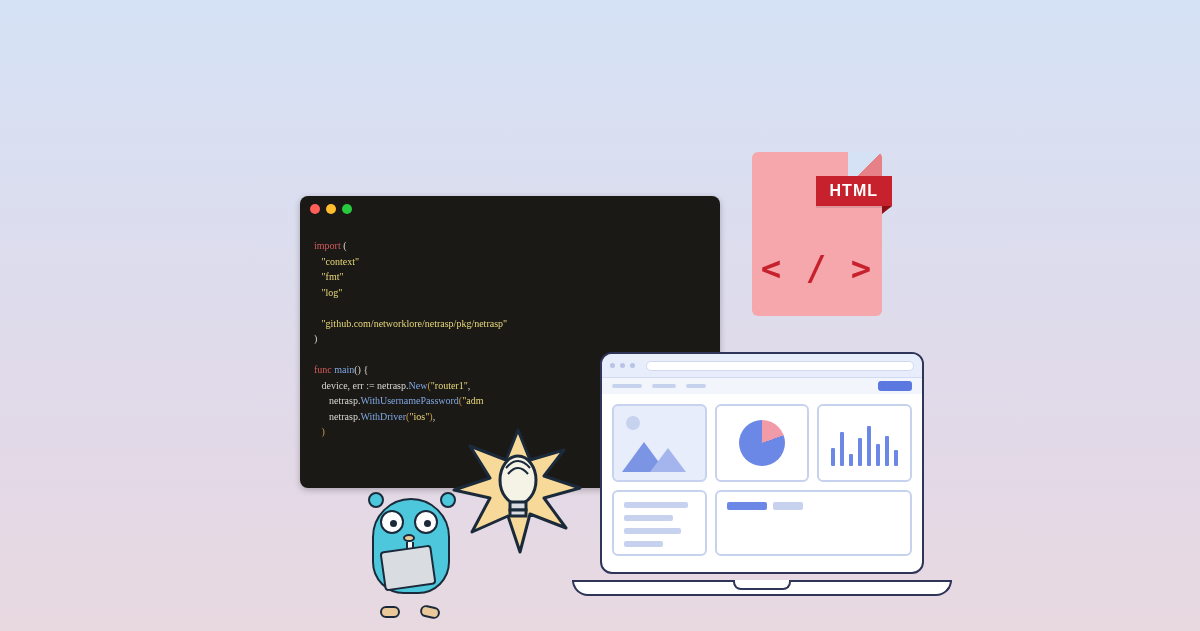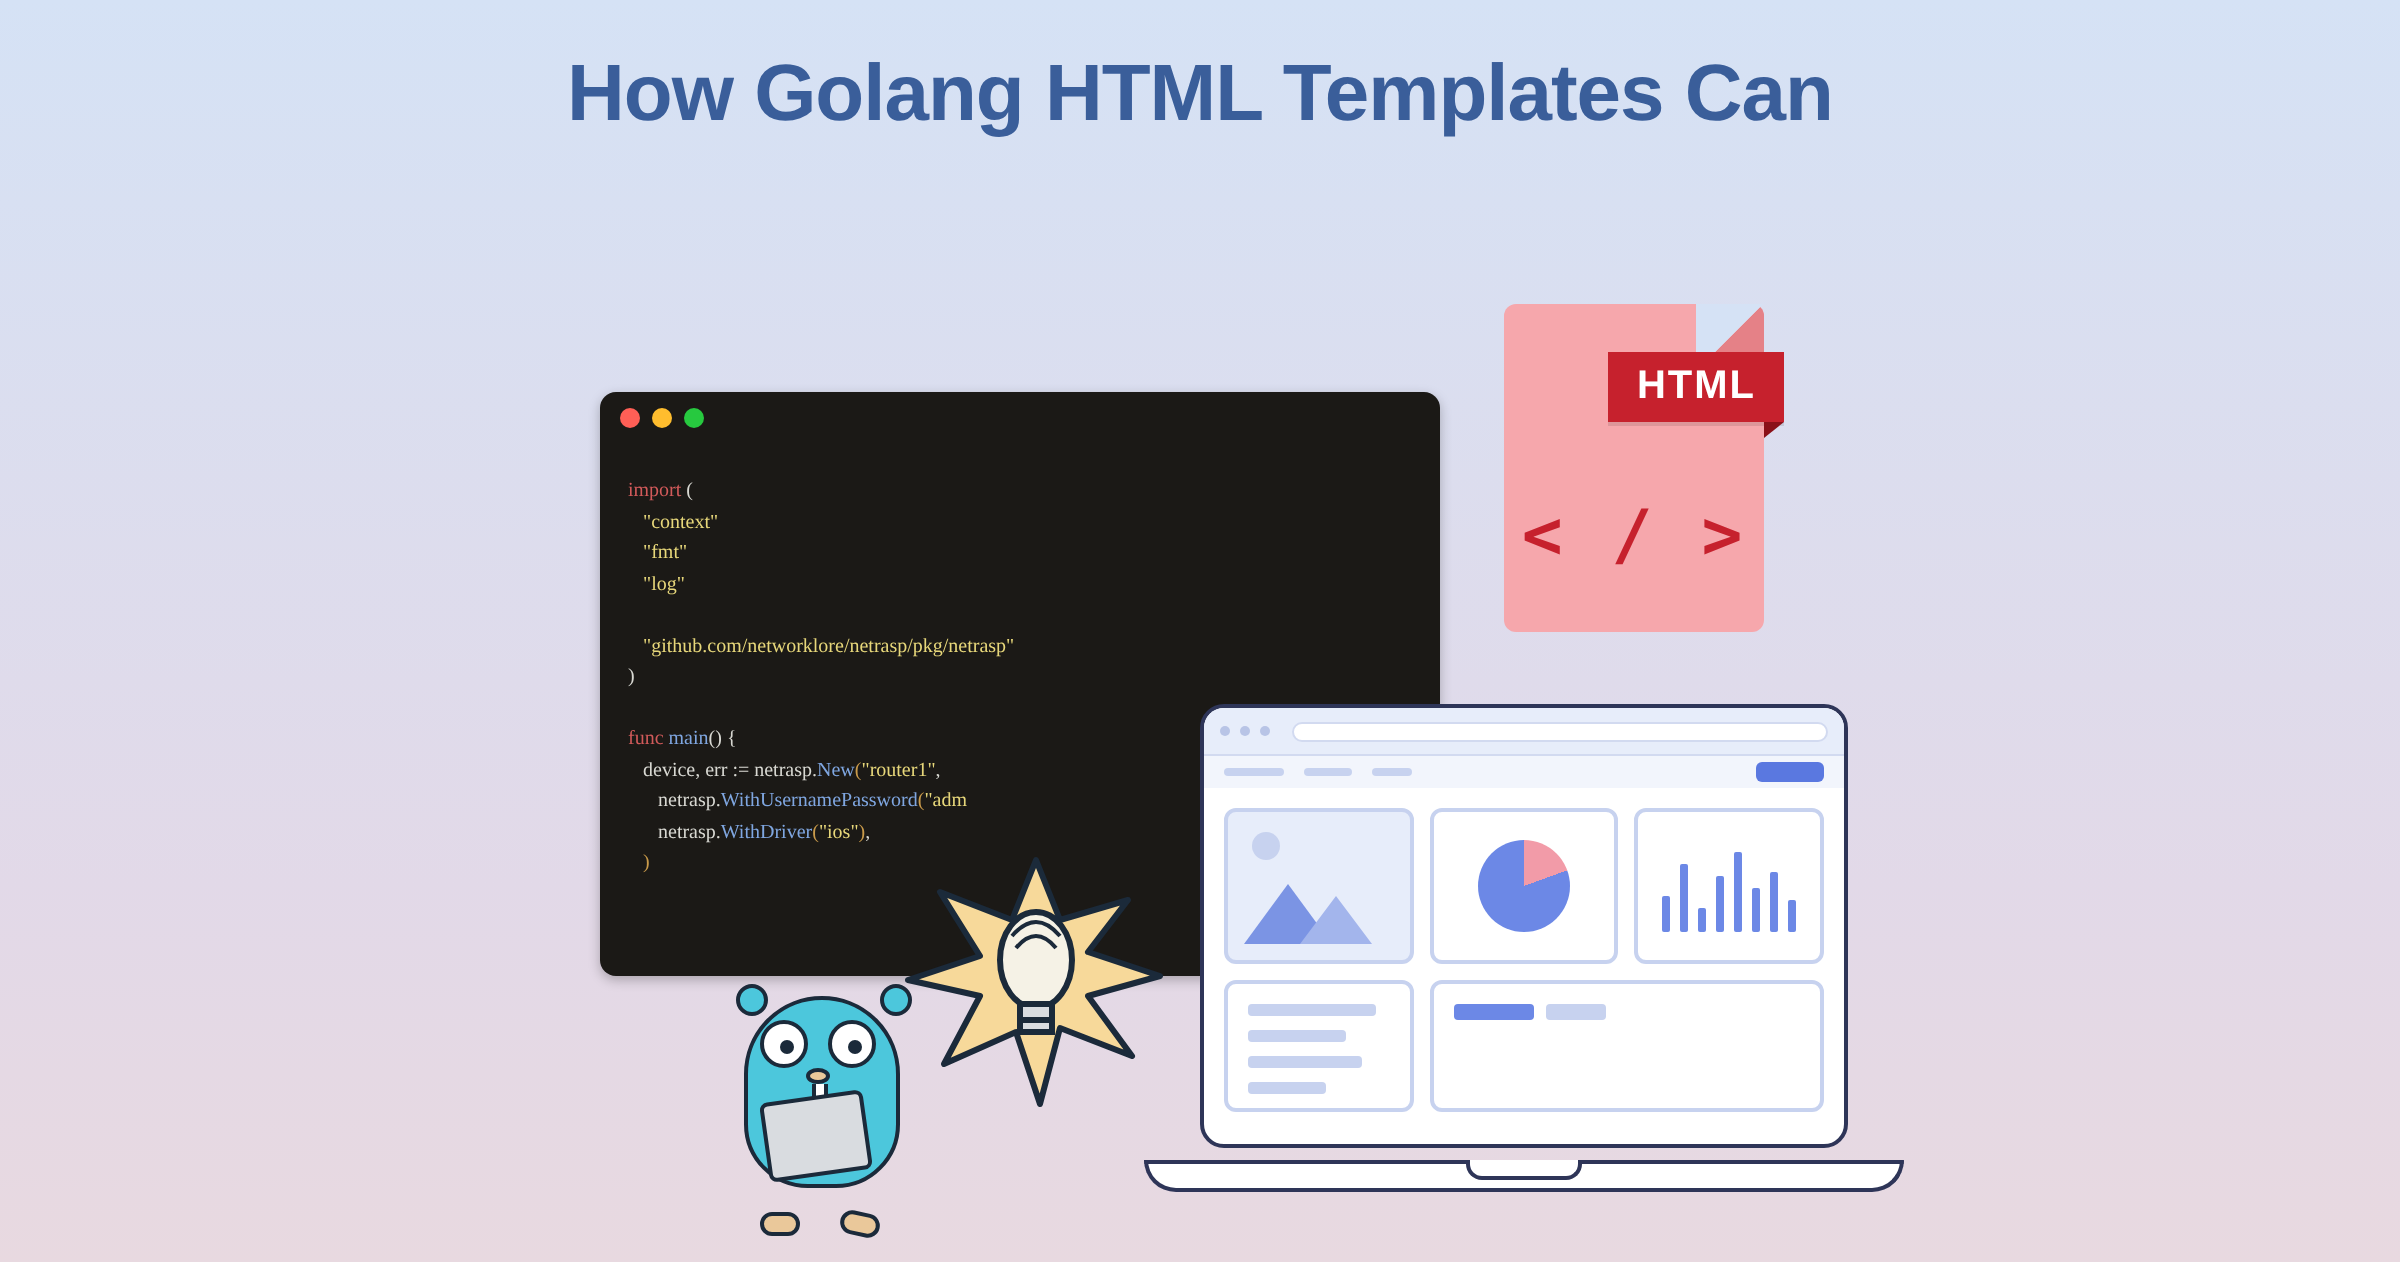--- a/index.html
+++ b/index.html
@@ -91,21 +91,21 @@
     width: 34px; height: 34px;
     background: linear-gradient(135deg, #d5e2f5 49%, transparent 50%);
   }
   .html-label {
     position: absolute;
     right: -10px;
     top: 24px;
     background: #c6212d;
     color: #fff;
     font-weight: 800;
-    font-size: 20px;
+    font-size: 16px;
     letter-spacing: 1px;
     padding: 6px 14px;
     box-shadow: 0 2px 0 rgba(0,0,0,0.1);
   }
   .html-label::after {
     content: "";
     position: absolute;
     right: 0;
     bottom: -8px;
     border-top: 8px solid #8a1018;
@@ -347,21 +347,21 @@
     top: 424px;
     width: 140px;
     height: 140px;
   }
   .burst svg { width: 100%; height: 100%; }
 </style>
 </head>
 <body>
 
 <div class="title">
-  <span>How Golang HTML Templates Can</span><br>
+  <br>
 </div>
 
 <div class="editor">
   <div class="editor-top">
     <div class="dot red"></div>
     <div class="dot yellow"></div>
     <div class="dot green"></div>
   </div>
   <div class="code" id="code-block"><div><span class="kw">import</span><span> (</span></div><div><span>   </span><span class="str">"context"</span></div><div><span>   </span><span class="str">"fmt"</span></div><div><span>   </span><span class="str">"log"</span></div><div><span> </span></div><div><span>   </span><span class="str">"github.com/networklore/netrasp/pkg/netrasp"</span></div><div><span>)</span></div><div><span> </span></div><div><span class="kw">func</span><span> </span><span class="fn">main</span><span>() {</span></div><div><span>   device, err := netrasp.</span><span class="fn">New</span><span class="par">(</span><span class="str">"router1"</span><span>,</span></div><div><span>      netrasp.</span><span class="fn">WithUsernamePassword</span><span class="par">(</span><span class="str">"adm</span></div><div><span>      netrasp.</span><span class="fn">WithDriver</span><span class="par">(</span><span class="str">"ios"</span><span class="par">)</span><span>,</span></div><div><span>   </span><span class="par">)</span></div></div>
 </div>

